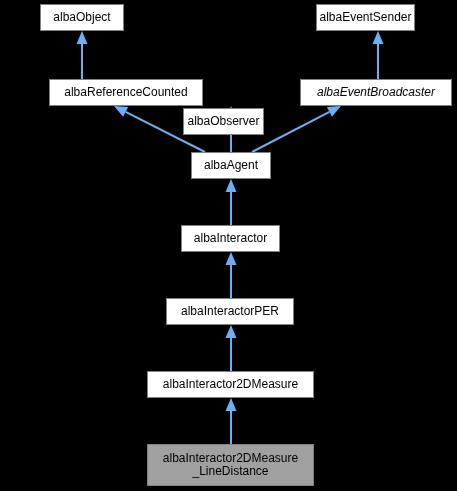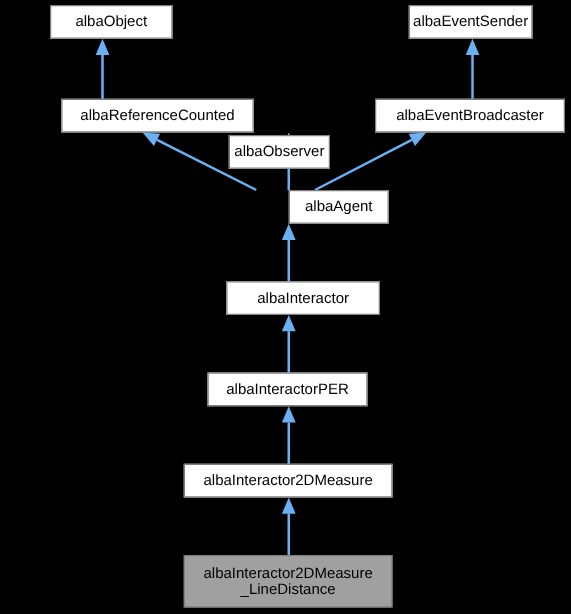--- a/index.html
+++ b/index.html
@@ -81,26 +81,26 @@
         <line x1="231" y1="371" x2="231" y2="338" stroke="#6ab0f3" stroke-width="2"></line>
         <polygon points="231,325 236.5,338 225.5,338" fill="#6ab0f3"></polygon>
       </g>
       <g>
         <line x1="231" y1="444" x2="231" y2="411" stroke="#6ab0f3" stroke-width="2"></line>
         <polygon points="231,398 236.5,411 225.5,411" fill="#6ab0f3"></polygon>
       </g>
     </svg>
 
   <div id="nodes-layer">
-      <div class="node" style="left: 40px; top: 4px; width: 98px; height: 27px;">albaObject</div>
-      <div class="node" style="left: 327px; top: 4px; width: 99px; height: 27px;">albaEventSender</div>
+      <div class="node" style="left: 40px; top: 4px; width: 84px; height: 27px;">albaObject</div>
+      <div class="node" style="left: 316px; top: 4px; width: 99px; height: 27px;">albaEventSender</div>
       <div class="node" style="left: 5px; top: 79px; width: 154px; height: 27px; margin-left: 44px;">albaReferenceCounted</div>
       <div class="node" style="left: 183px; top: 69px; width: 81px; height: 27px; margin-top: 39px;">albaObserver</div>
-      <div class="node" style="left: 300px; top: 79px; width: 152px; height: 27px;">albaEventBroadcaster</div>
-      <div class="node" style="left: 191px; top: 152px; width: 80px; height: 27px; margin-left: 40px;">albaAgent</div>
-      <div class="node" style="left: 181px; top: 225px; width: 123px; height: 27px;">albaInteractor</div>
+      <div class="node" style="left: 300px; top: 79px; width: 152px; height: 27px; font-style: italic;">albaEventBroadcaster</div>
+      <div class="node" style="left: 191px; top: 152px; width: 80px; height: 27px;">albaAgent</div>
+      <div class="node" style="left: 181px; top: 225px; width: 99px; height: 27px;">albaInteractor</div>
       <div class="node" style="left: 166px; top: 298px; width: 128px; height: 27px; text-align: right;">albaInteractorPER</div>
       <div class="node" style="left: 147px; top: 371px; width: 167px; height: 27px;">albaInteractor2DMeasure</div>
       <div class="node highlight" style="left: 147px; top: 444px; width: 167px; height: 42px;">albaInteractor2DMeasure
 _LineDistance</div>
     </div>
 
 </div>
 
 </body></html>

